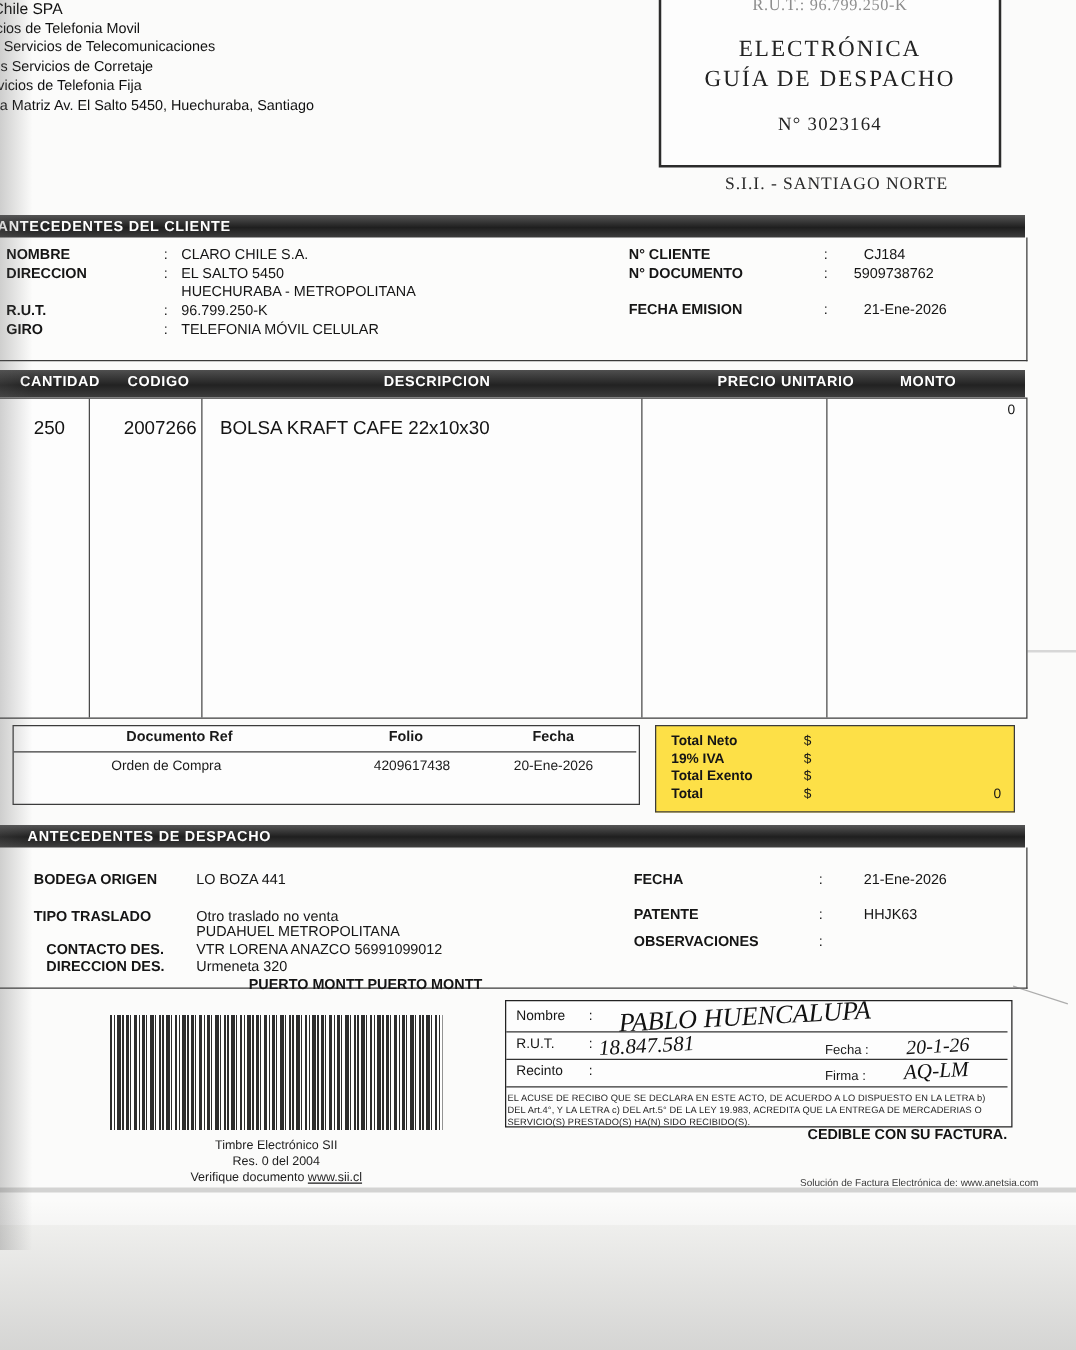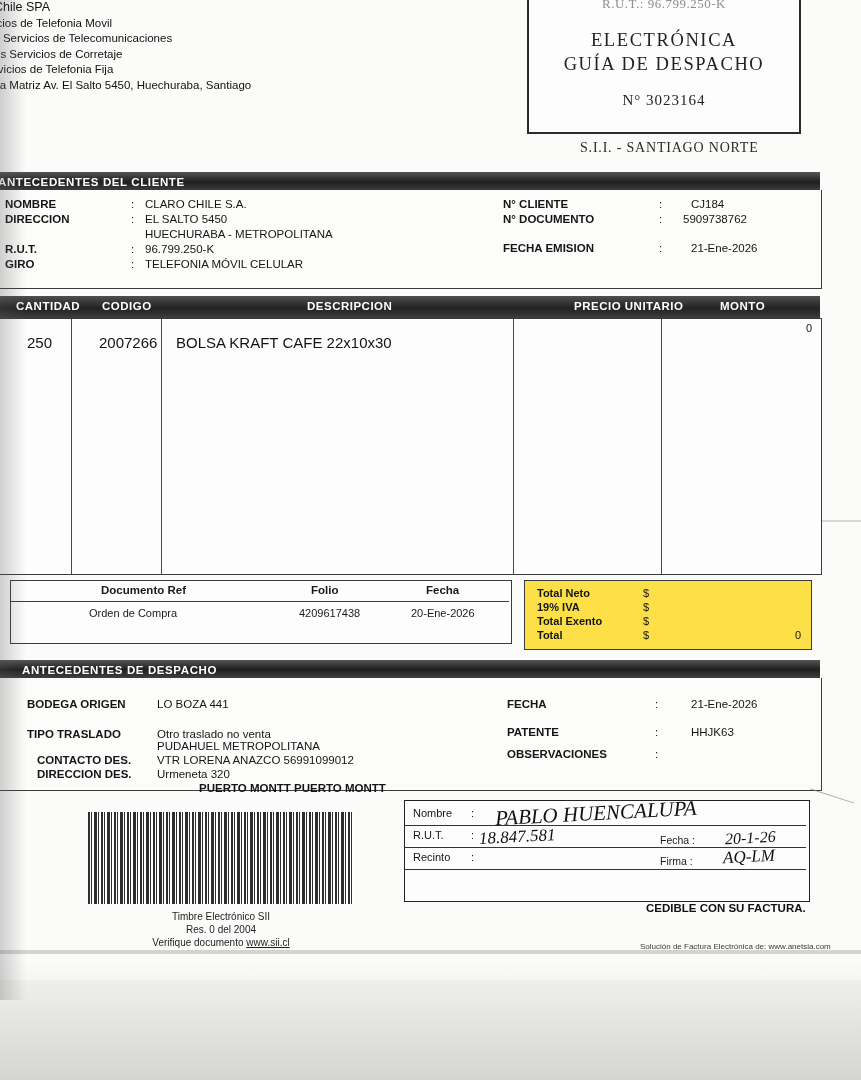--- a/index.html
+++ b/index.html
@@ -518,19 +518,20 @@
 
     <span class="acuse-fecha">Fecha :</span>
     <span class="acuse-firma">Firma :</span>
 
     <span class="hand" style="left:90px; top:0px; font-size:21px;">PABLO HUENCALUPA</span>
     <span class="hand" style="left:74px; top:26px; font-size:17px;">18.847.581</span>
     <span class="hand" style="left:320px; top:28px; font-size:16px;">20-1-26</span>
     <span class="hand" style="left:318px; top:46px; font-size:17px;">AQ-LM</span>
   </div>
 
+  <div class="legal">EL ACUSE DE RECIBO QUE SE DECLARA EN ESTE ACTO, DE ACUERDO A LO DISPUESTO EN LA LETRA b) DEL Art.4°, Y LA LETRA c) DEL Art.5° DE LA LEY 19.983, ACREDITA QUE LA ENTREGA DE MERCADERIAS O SERVICIO(S) PRESTADO(S) HA(N) SIDO RECIBIDO(S).</div>
   <div class="cedible">CEDIBLE CON SU FACTURA.</div>
   <div class="solucion">Solución de Factura Electrónica de: www.anetsia.com</div>
 
   <div class="v-crease"></div>
   <div class="scan-shadow-left"></div>
   <div class="scan-shadow-bottom"></div>
 </div>
 
 </body></html>

